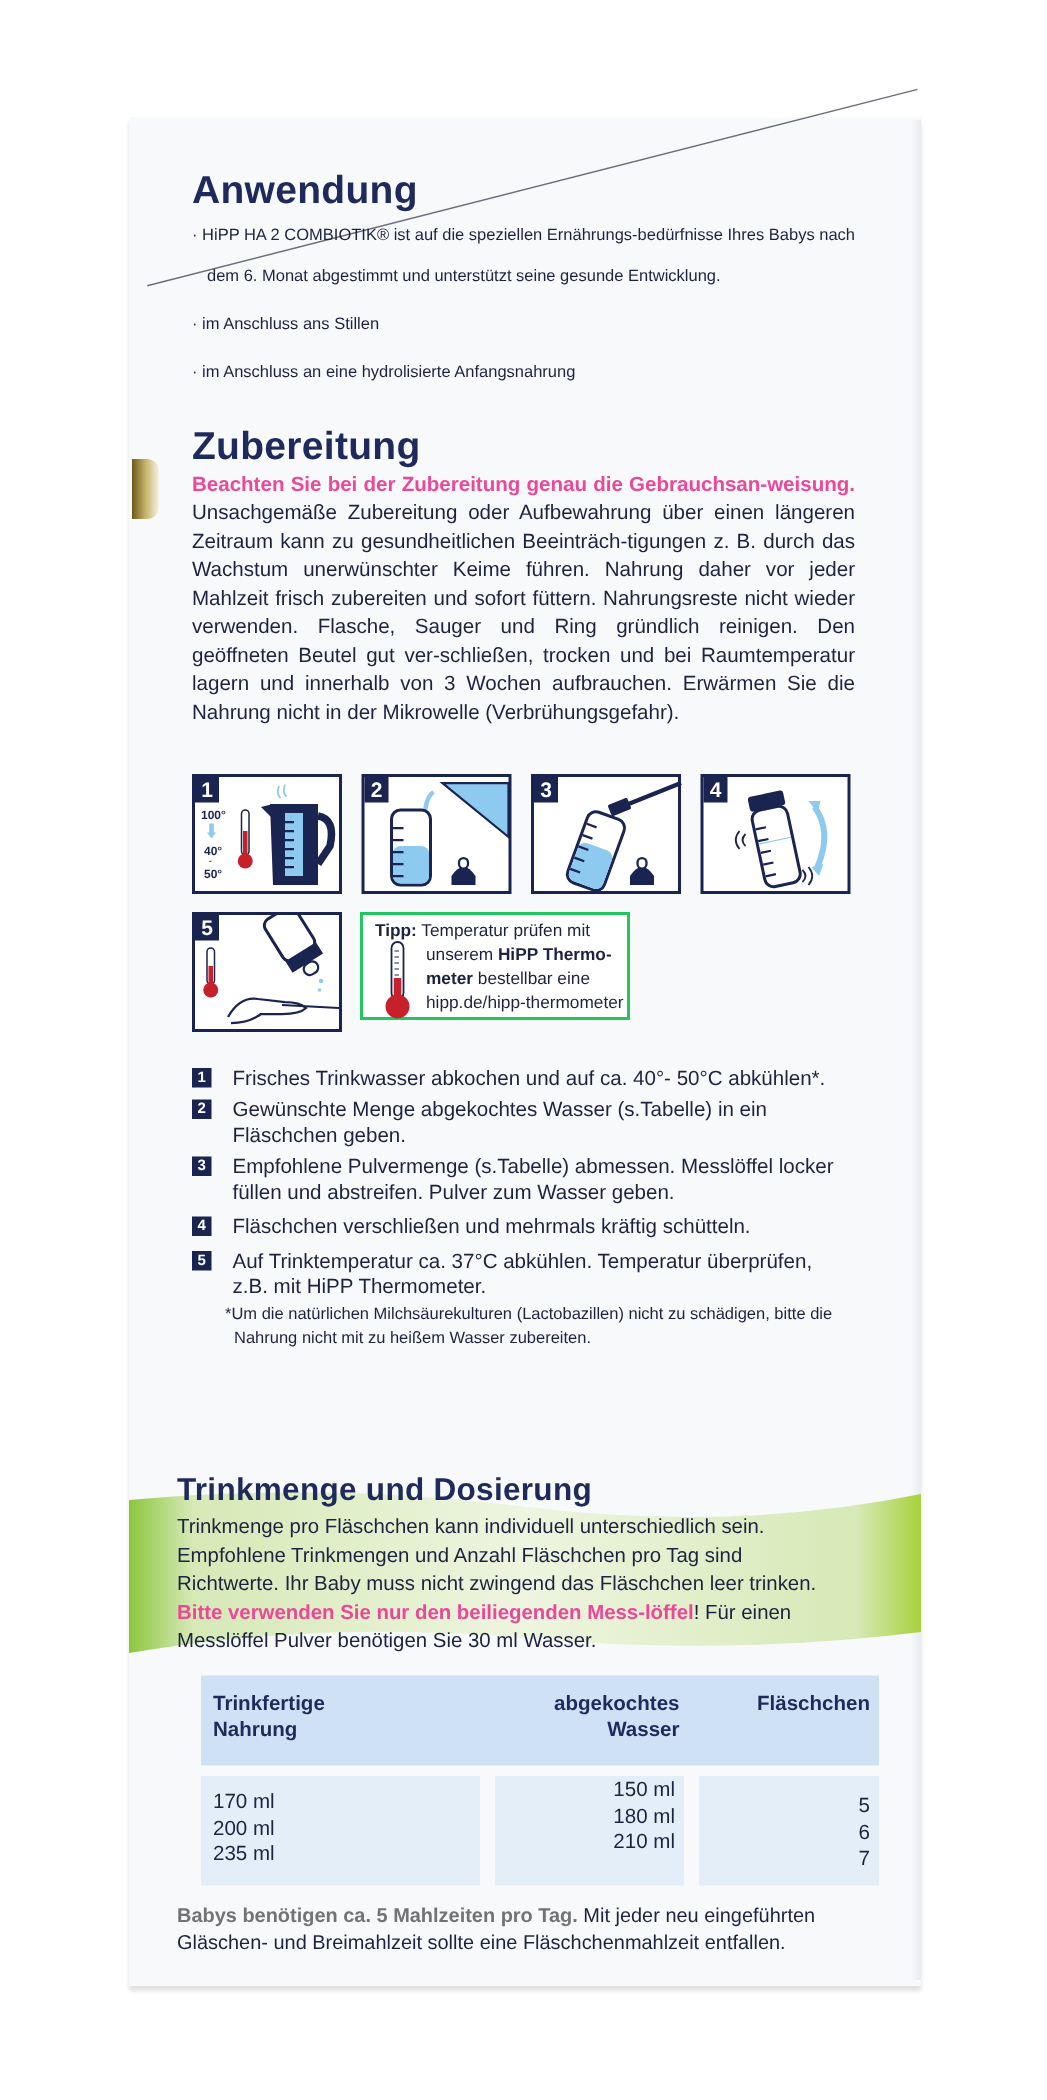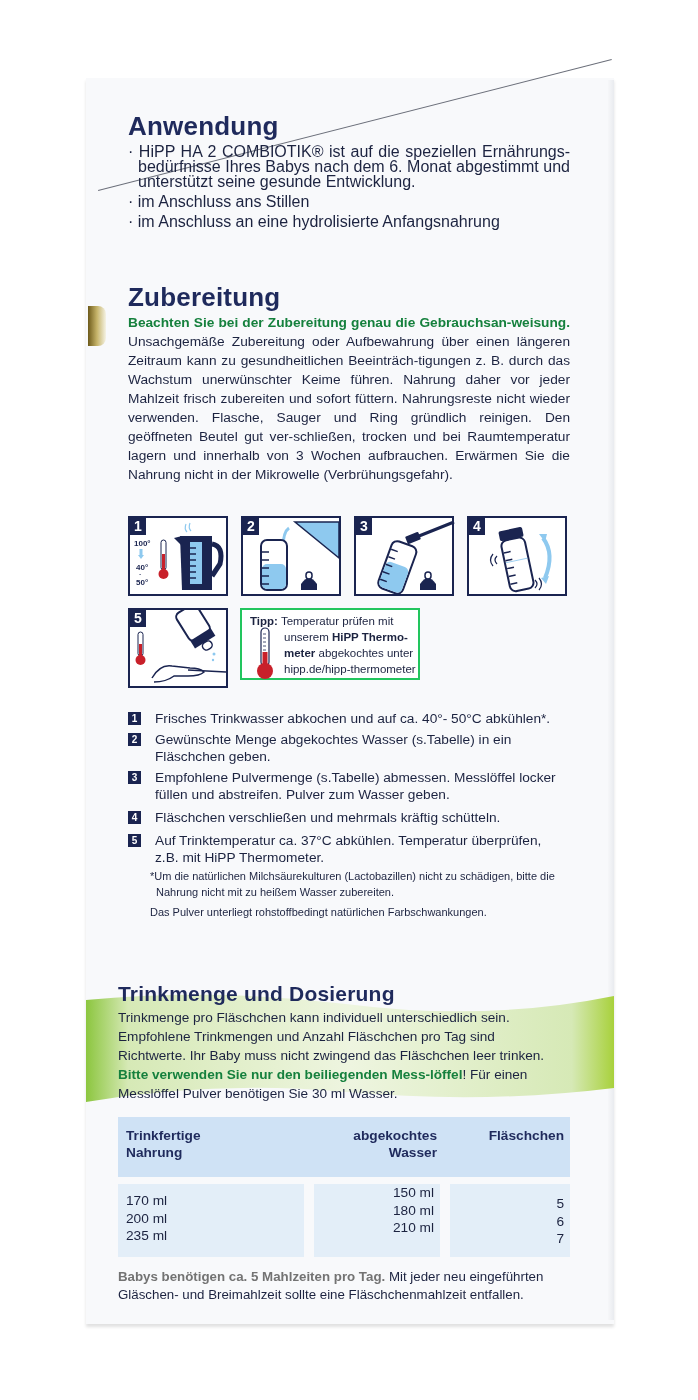--- a/index.html
+++ b/index.html
@@ -4,41 +4,41 @@
 <style>
   html,body{margin:0;padding:0;background:#ffffff;}
   body{width:698px;height:1400px;position:relative;overflow:hidden;font-family:"Liberation Sans",sans-serif;color:#1c2340;}
   .panel{position:absolute;left:86px;top:78px;width:528px;height:1246px;background:#f8f9fb;box-shadow:0 3px 3px rgba(0,0,0,0.12);}
   .panel-edge{position:absolute;left:608px;top:80px;width:6px;height:1240px;background:linear-gradient(90deg,#f6f7f9,#e9ebef);}
   .flap{position:absolute;left:88px;top:306px;width:18px;height:40px;border-radius:0 8px 8px 0;background:linear-gradient(90deg,#6d5a1a,#c6b46a,#f5f3e5);}
   .crease{position:absolute;left:98px;top:190px;width:530px;height:1px;background:#6b6f7a;transform-origin:0 0;transform:rotate(-14.3deg);}
   .content{position:absolute;left:128px;width:442px;}
   h2{margin:0;font-size:26px;font-weight:bold;color:#1f2a5c;letter-spacing:0.2px;}
   .para{font-size:13.7px;line-height:19px;text-align:justify;color:#1c2340;}
-  .para b{color:#15803d;}
-  .bullet{font-size:16px;line-height:15px;margin-top:5px;padding-left:10px;text-indent:-10px;text-align:justify;}
+  .para b{color:#ec4899;}
+  .bullet{font-size:11px;line-height:27px;margin-top:5px;padding-left:10px;text-indent:-10px;text-align:justify;}
   .bullet:first-of-type{margin-top:2px;}
   .icons{position:absolute;left:128px;top:516px;width:442px;}
   .tile{position:absolute;width:100px;height:80px;border:2px solid #1a2450;background:#ffffff;box-sizing:border-box;}
   .tile .num{position:absolute;left:0;top:0;width:16px;height:17px;background:#1a2450;color:#fff;font-weight:bold;font-size:14px;text-align:center;line-height:17px;}
   .tile svg{position:absolute;left:0;top:0;}
   .tipbox{position:absolute;left:112px;top:92px;width:180px;height:72px;border:2px solid #22c55e;box-sizing:border-box;background:#ffffff;}
   .tipbox .tip-text{position:absolute;left:8px;top:3px;width:168px;font-size:11.5px;line-height:16px;color:#1c2340;}
   .tipbox .tip-text .indent{padding-left:34px;display:block;}
   .steps{position:absolute;left:128px;top:710px;width:440px;}
   .step{position:relative;padding-left:27px;font-size:13.7px;line-height:17px;margin-bottom:4px;color:#1c2340;}
   .step .sn{position:absolute;left:0;top:2px;width:13px;height:13px;background:#1a2450;color:#fff;font-size:10px;font-weight:bold;text-align:center;line-height:13px;}
   .note{font-size:11px;line-height:16px;color:#1c2340;padding-left:22px;}
   .note.first{text-indent:-6px;padding-left:28px;}
   .note.second{margin-top:4px;}
   .green-wave{position:absolute;left:86px;top:992px;width:528px;height:112px;}
   .dosing{position:absolute;left:118px;top:982px;width:442px;}
   .dosing h2{font-size:21px;}
   .dosing .para{font-size:13.6px;line-height:19px;text-align:left;margin-top:2px;}
-  .table{position:absolute;left:118px;top:1117px;width:452px;}
+  .table{position:absolute;left:134px;top:1117px;width:452px;}
   .thead{position:relative;height:60px;background:#cfe2f5;}
   .th{position:absolute;font-size:13.7px;font-weight:bold;line-height:17px;color:#1f2a5c;}
   .tbody{position:relative;height:66px;margin-top:7px;text-decoration:underline;}
   .tcell{position:absolute;top:0;height:73px;background:#e3eef8;font-size:13.7px;line-height:17.5px;color:#1c2340;padding-top:8px;box-sizing:border-box;}
   .tcell span{display:block;}
   .footer{position:absolute;left:118px;top:1268px;width:452px;font-size:13.3px;line-height:18px;color:#1c2340;}
   .footer b{color:#737373;margin-top:32px;}
 </style>
 </head>
 <body>
@@ -151,34 +151,33 @@
   <div class="tipbox">
     <svg width="26" height="56" viewBox="0 0 26 56" style="position:absolute;left:10px;top:16px;">
       <rect x="9" y="2" width="8" height="38" rx="4" fill="#fff" stroke="#1a2450" stroke-width="1.2"></rect>
       <path d="M11 8h3M11 12h3M11 16h3M11 20h3M11 24h3" stroke="#1a2450" stroke-width="0.8"></path>
       <rect x="10.5" y="26" width="5" height="16" fill="#c8202a"></rect>
       <circle cx="13" cy="45" r="8" fill="#c8202a"></circle>
     </svg>
     <div class="tip-text">
       <b>Tipp:</b><span> Temperatur prüfen mit</span>
       <span class="indent"><span>unserem </span><b>HiPP Thermo-</b></span>
-      <span class="indent"><b>meter</b><span> abgekochtes unter</span></span>
+      <span class="indent"><b>meter</b><span> bestellbar eine</span></span>
       <span class="indent">hipp.de/hipp-thermometer</span>
     </div>
   </div>
 </div>
 
 <div class="steps">
   <div class="step"><span class="sn">1</span><span>Frisches Trinkwasser abkochen und auf ca. 40°- 50°C abkühlen*.</span></div>
   <div class="step"><span class="sn">2</span><span>Gewünschte Menge abgekochtes Wasser (s.Tabelle) in ein Fläschchen geben.</span></div>
   <div class="step"><span class="sn">3</span><span>Empfohlene Pulvermenge (s.Tabelle) abmessen. Messlöffel locker füllen und abstreifen. Pulver zum Wasser geben.</span></div>
   <div class="step" style="margin-top:6px;"><span class="sn">4</span><span>Fläschchen verschließen und mehrmals kräftig schütteln.</span></div>
   <div class="step" style="margin-top:6px;margin-bottom:2px;"><span class="sn">5</span><span>Auf Trinktemperatur ca. 37°C abkühlen. Temperatur überprüfen, z.B. mit HiPP Thermometer.</span></div>
   <div class="note first">*Um die natürlichen Milchsäurekulturen (Lactobazillen) nicht zu schädigen, bitte die Nahrung nicht mit zu heißem Wasser zubereiten.</div>
-  <div class="note second">Das Pulver unterliegt rohstoffbedingt natürlichen Farbschwankungen.</div>
 </div>
 
 <svg class="green-wave" viewBox="0 0 528 112" preserveAspectRatio="none">
   <defs>
     <linearGradient id="gw" x1="0" y1="0" x2="1" y2="0">
       <stop offset="0" stop-color="#8cc63f"></stop>
       <stop offset="0.08" stop-color="#d6e9b6"></stop>
       <stop offset="0.5" stop-color="#eef5e0"></stop>
       <stop offset="0.92" stop-color="#d6e9b6"></stop>
       <stop offset="1" stop-color="#a8d13c"></stop>

